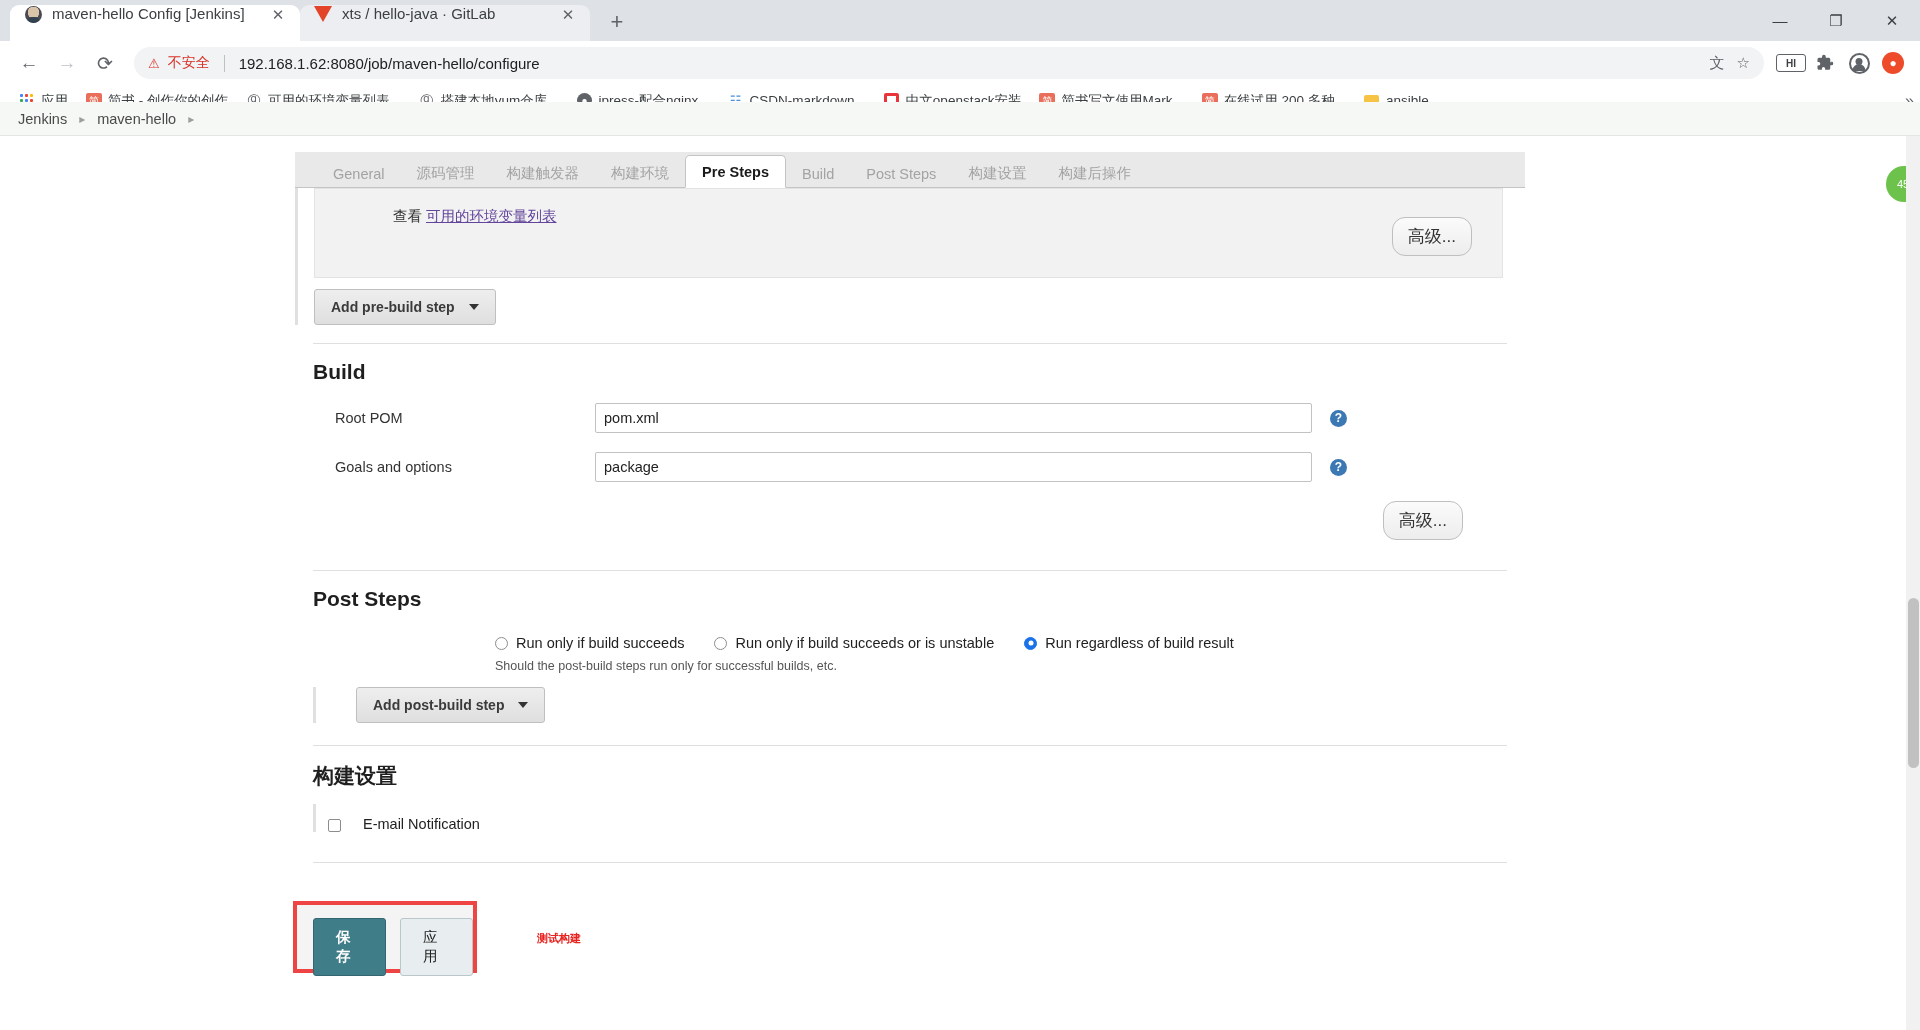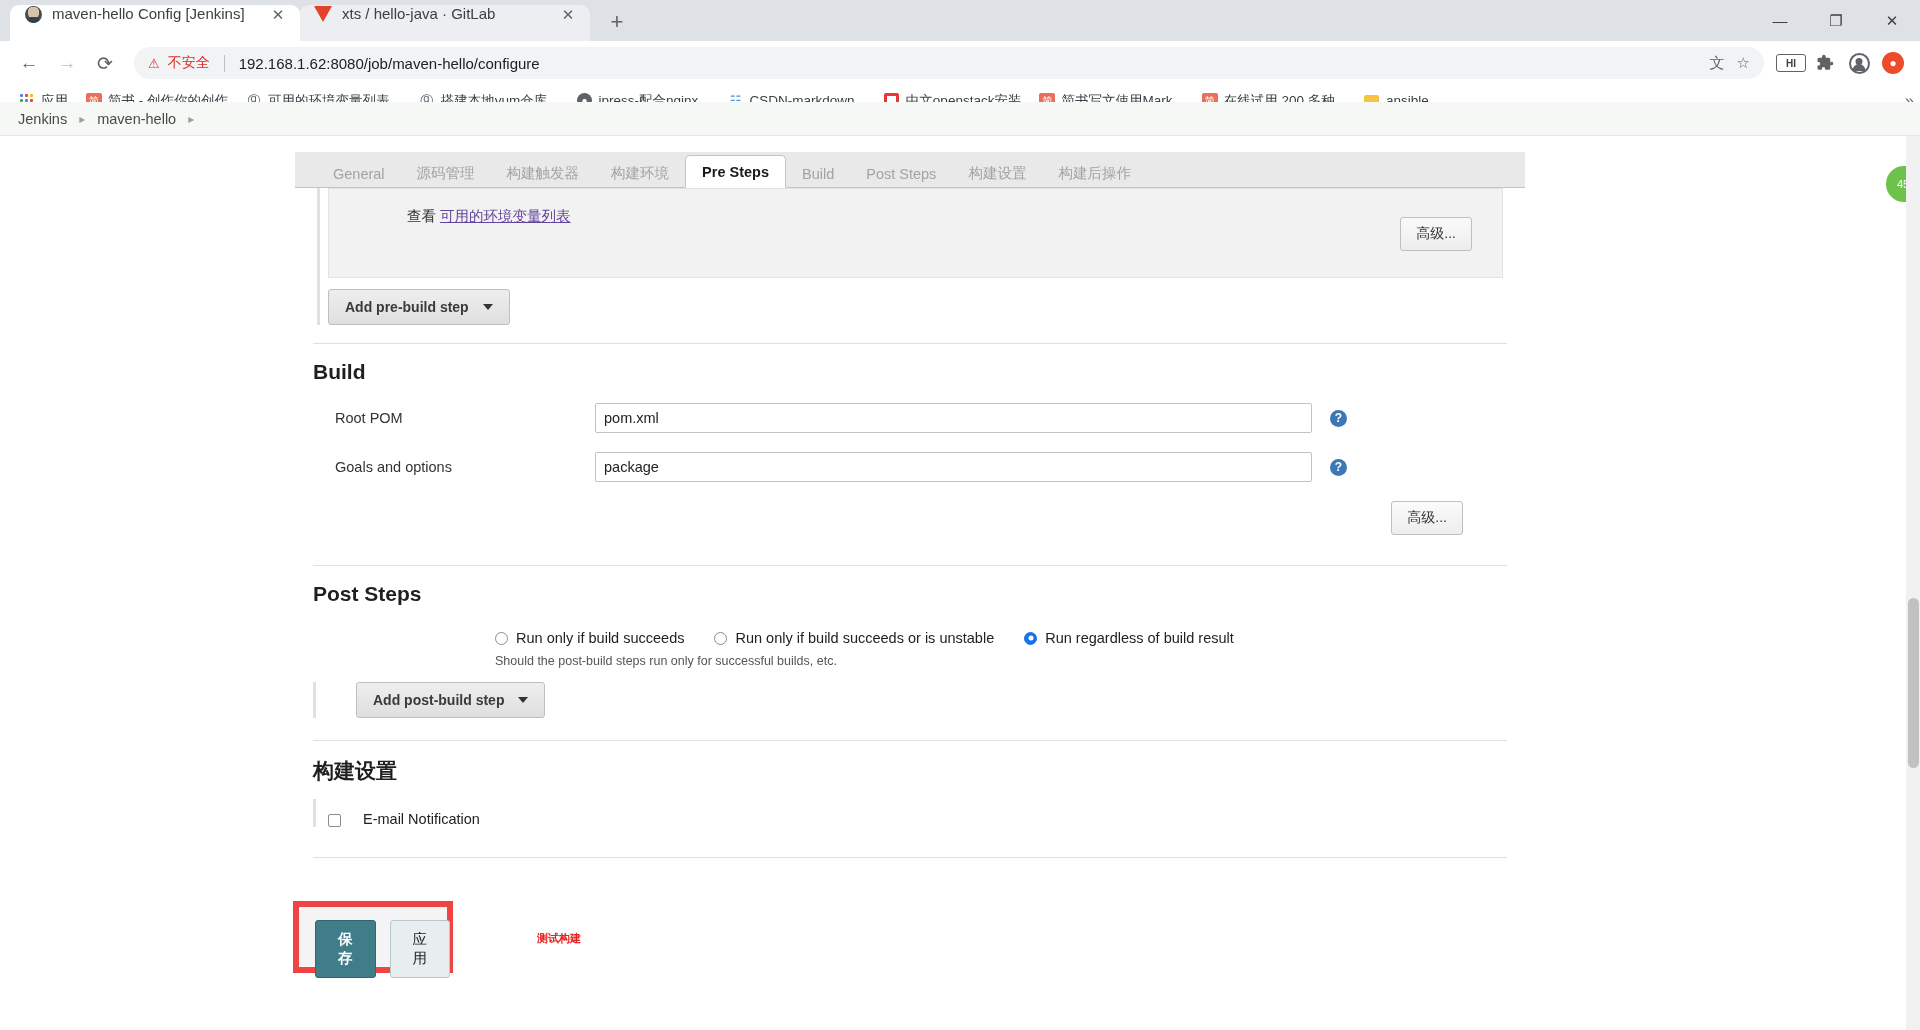--- a/index.html
+++ b/index.html
@@ -178,33 +178,33 @@
     background: #fff; color: #1a1a1a; font-weight: bold;
     border: 1px solid #c4c4c4; border-bottom: 1px solid #fff;
     height: 33px;
   }
 
   .form-area {
     position: absolute; left: 295px; top: 52px; width: 1230px;
     background: #fff;
   }
   .pre-block {
-    margin-left: 22px; margin-right: 22px;
-    border-left: 3px solid #e0e0e0; padding-left: 8px;
+    margin-right: 22px;
+    border-left: 3px solid #e0e0e0; padding-left: 16px;
   }
   .grey-panel {
     background: #f2f2f2; border: 1px solid #e3e3e3;
     height: 90px; position: relative; padding: 18px 0 0 78px;
   }
   .envlink-row { font-size: 14.5px; color: #333; }
   .envlink { color: #63459b; text-decoration: underline; }
   .adv-btn {
-    position: absolute; border: 1px solid #bfbfbf; border-radius: 3px;
+    position: absolute; border: 1px solid #bfbfbf; border-radius: 13px;
     background: linear-gradient(#fbfbfb, #ededed);
-    font-size: 14px; color: #333; padding: 7px 15px; cursor: default;
+    font-size: 17px; color: #333; padding: 7px 15px; cursor: default;
   }
   .addstep-btn {
     display: inline-flex; align-items: center; gap: 14px;
     border: 1px solid #bfbfbf; border-radius: 3px;
     background: linear-gradient(#eeeeee, #dfdfdf);
     font-size: 14px; font-weight: bold; color: #3a3a3a;
     padding: 9px 16px; margin-top: 11px;
   }
   .caret { width: 0; height: 0; border-left: 5px solid transparent;
            border-right: 5px solid transparent; border-top: 6px solid #333; }
@@ -254,21 +254,21 @@
   .chk {
     width: 13px; height: 13px; border: 1px solid #8d8d8d; background: #fff;
     flex: 0 0 13px; border-radius: 2px;
   }
   .chk-lbl { font-size: 14.5px; color: #222; }
   .vbar { width: 3px; background: #e0e0e0; align-self: stretch; margin-right: 8px; }
 
   
   .save-region {
     position: absolute; left: 293px; top: 765px;
-    width: 160px; height: 72px; border: 6px solid #ef4444;
+    width: 184px; height: 72px; border: 4px solid #ef4444;
     background: #f4f4f4;
   }
   .save-inner {
     display: flex; align-items: center; gap: 14px;
     padding: 13px 0 0 16px;
   }
   .btn-save {
     background: #3f7d89; color: #fff; font-size: 14.5px; font-weight: bold;
     border: 1px solid #336670; border-radius: 3px; padding: 9px 22px;
   }

